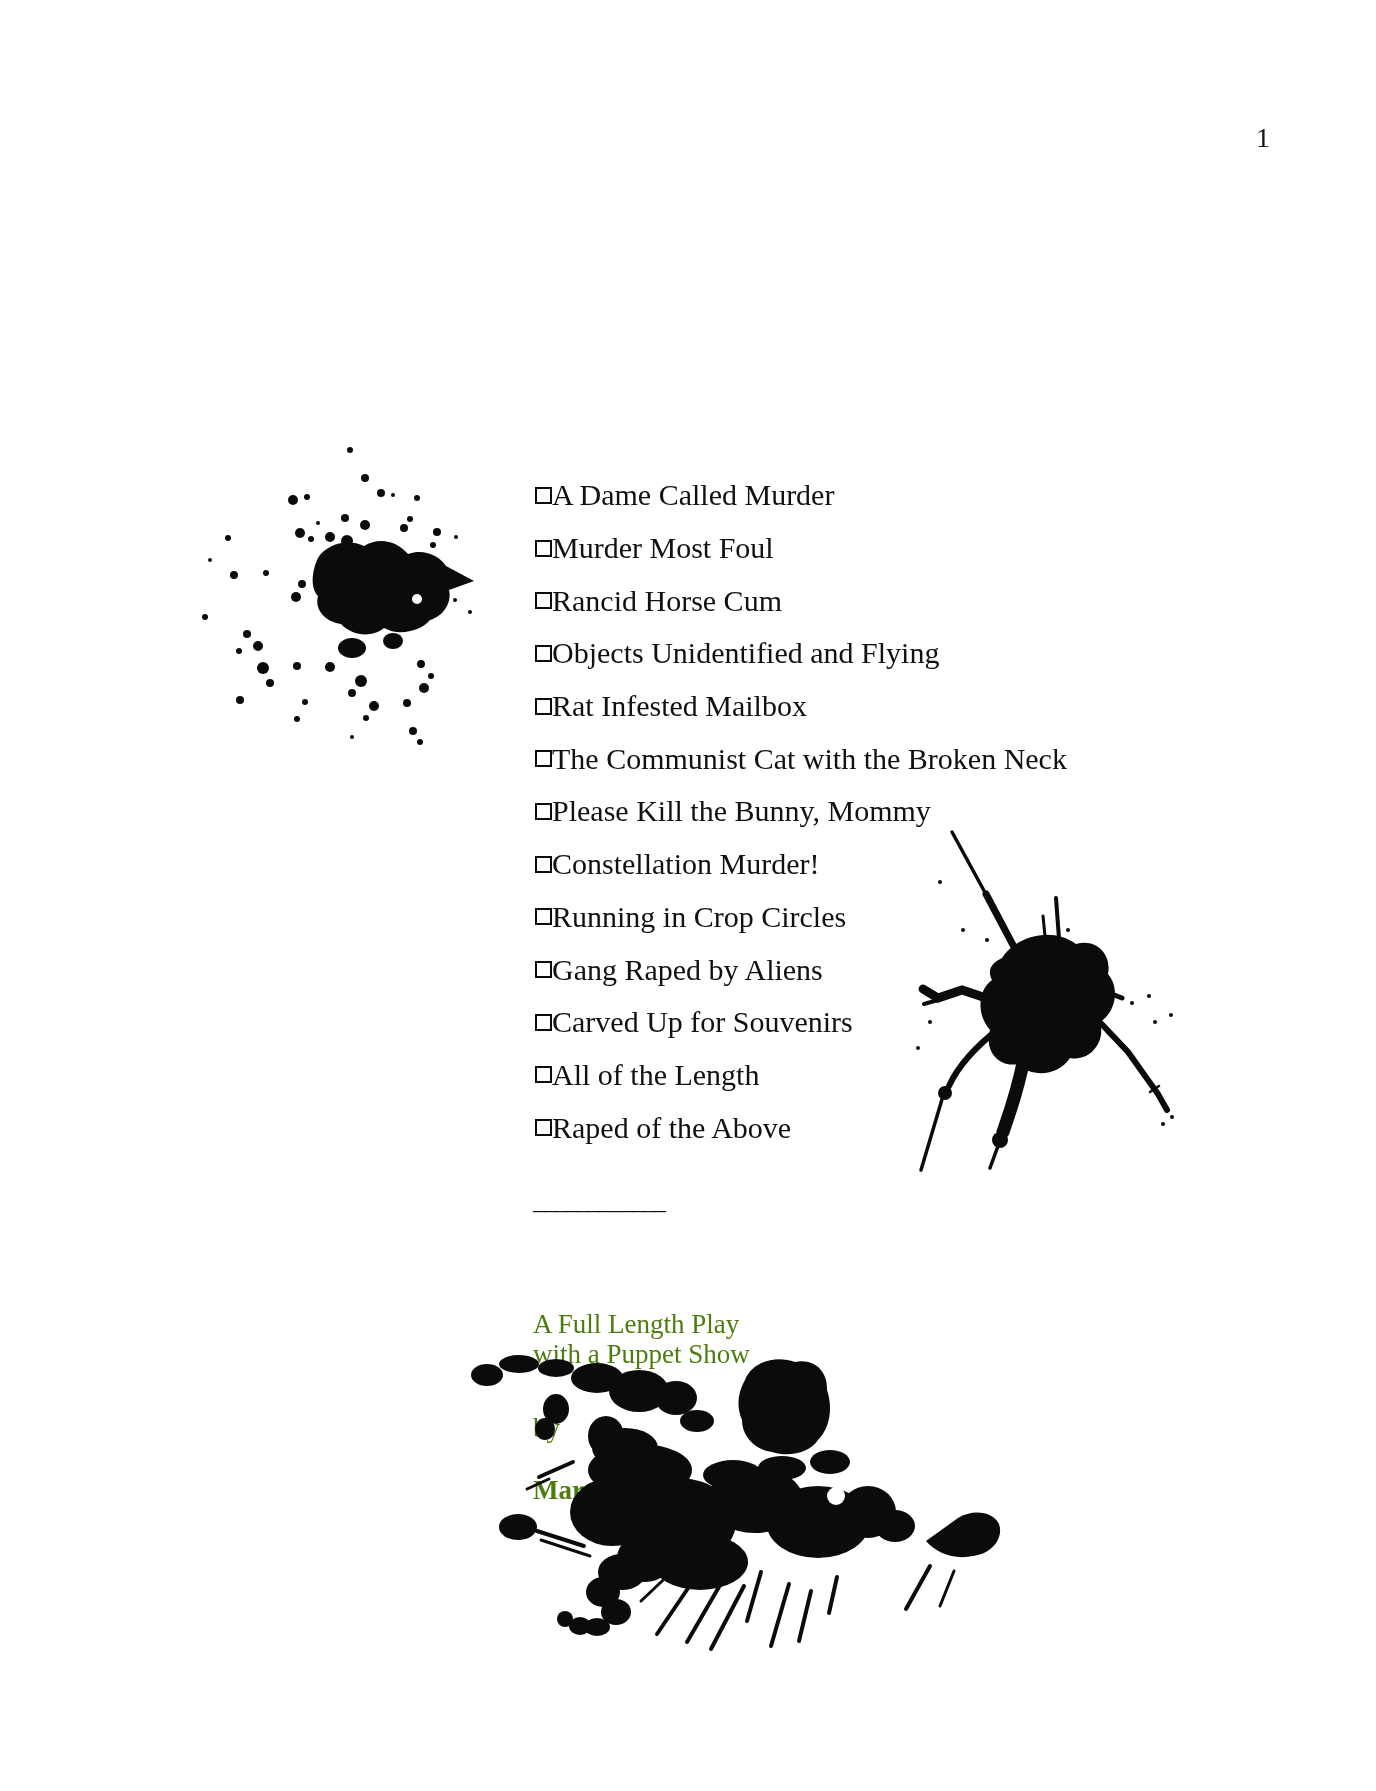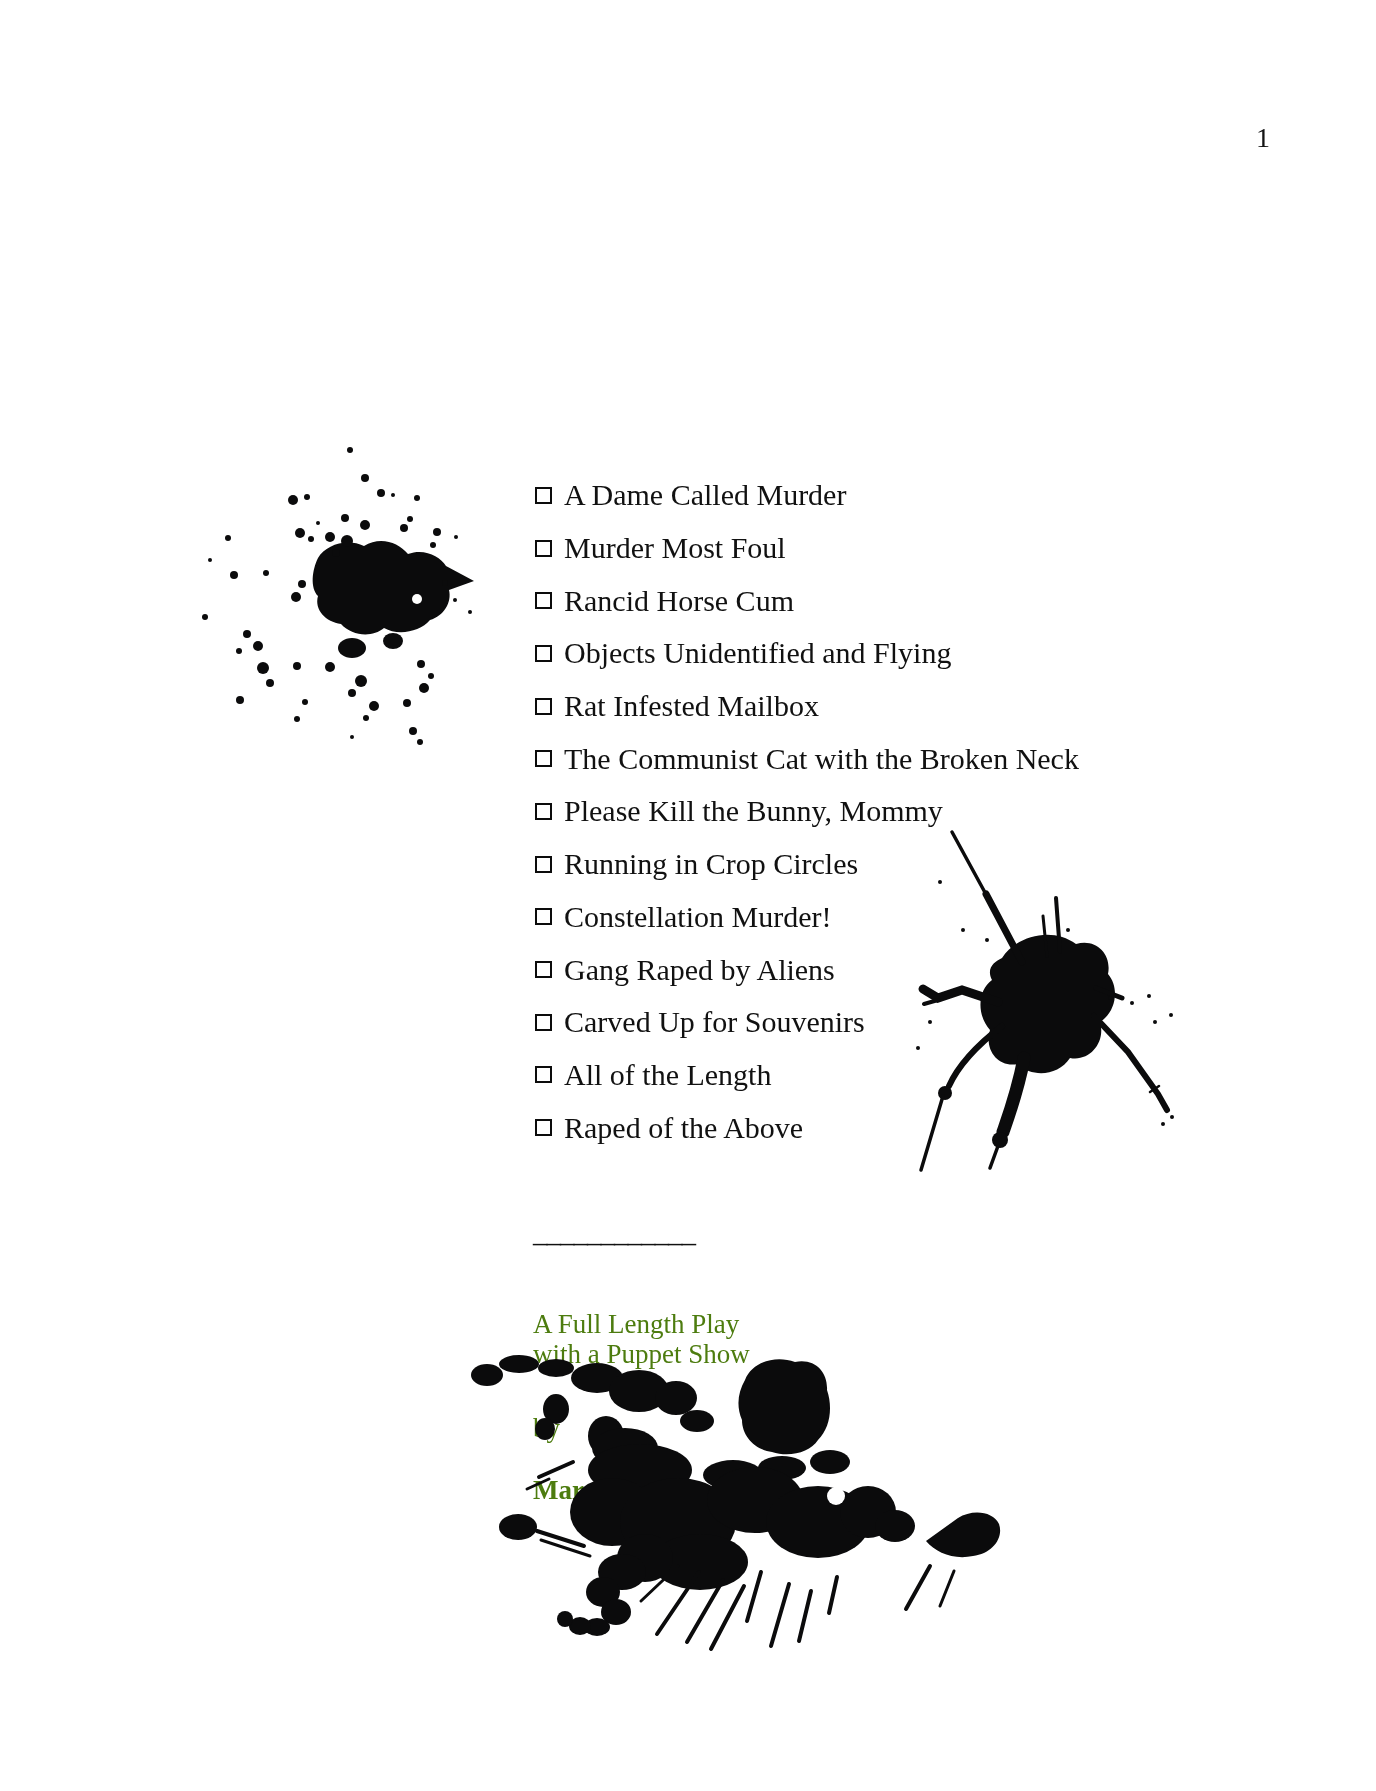--- a/index.html
+++ b/index.html
@@ -20,25 +20,25 @@
   }
   .check-row{
     display:flex;align-items:center;height:52.7px;white-space:nowrap;
   }
   .checkbox{
     display:inline-block;box-sizing:border-box;
     width:17px;height:17px;border:2px solid #0c0c0c;background:#fff;
     flex:0 0 auto;
   }
   .check-label{
-    margin-left:12px;font-size:30px;line-height:1;color:#111;
+    font-size:30px;line-height:1;color:#111;
   }
   .divider{
     position:absolute;left:533px;top:1188px;
-    font-size:29px;letter-spacing:-1px;color:#111;margin-top:28px;
+    font-size:24px;letter-spacing:-1px;color:#111;
   }
   .colophon-line{position:absolute;left:533px;font-size:27px;line-height:1;color:#4d7c0f;white-space:nowrap;}
   .subtitle-1{top:1311px;}
   .subtitle-2{top:1341px;}
   .byline{top:1415px;}
   .author{top:1477px;font-weight:bold;}
   .ink{
     position:absolute;left:0;top:0;width:1376px;height:1791px;
     pointer-events:none;
   }
@@ -74,25 +74,25 @@
       <div class="check-row">
         <span class="checkbox"></span>
         <span class="check-label">The Communist Cat with the Broken Neck</span>
       </div>
       <div class="check-row">
         <span class="checkbox"></span>
         <span class="check-label">Please Kill the Bunny, Mommy</span>
       </div>
       <div class="check-row">
         <span class="checkbox"></span>
+        <span class="check-label">Constellation Murder!</span>
+      </div>
+      <div class="check-row">
+        <span class="checkbox"></span>
         <span class="check-label">Running in Crop Circles</span>
-      </div>
-      <div class="check-row">
-        <span class="checkbox"></span>
-        <span class="check-label">Constellation Murder!</span>
       </div>
       <div class="check-row">
         <span class="checkbox"></span>
         <span class="check-label">Gang Raped by Aliens</span>
       </div>
       <div class="check-row">
         <span class="checkbox"></span>
         <span class="check-label">Carved Up for Souvenirs</span>
       </div>
       <div class="check-row">

